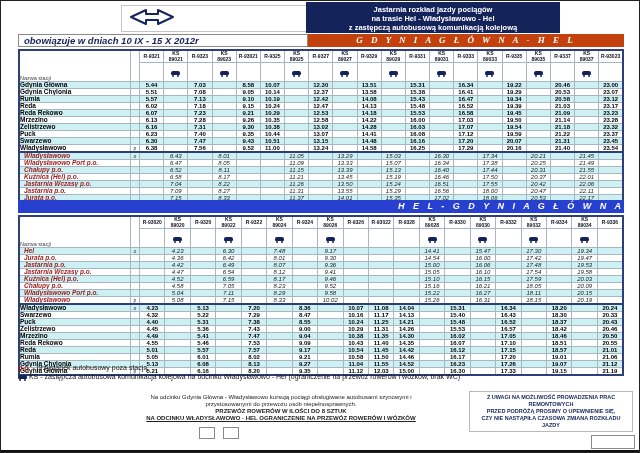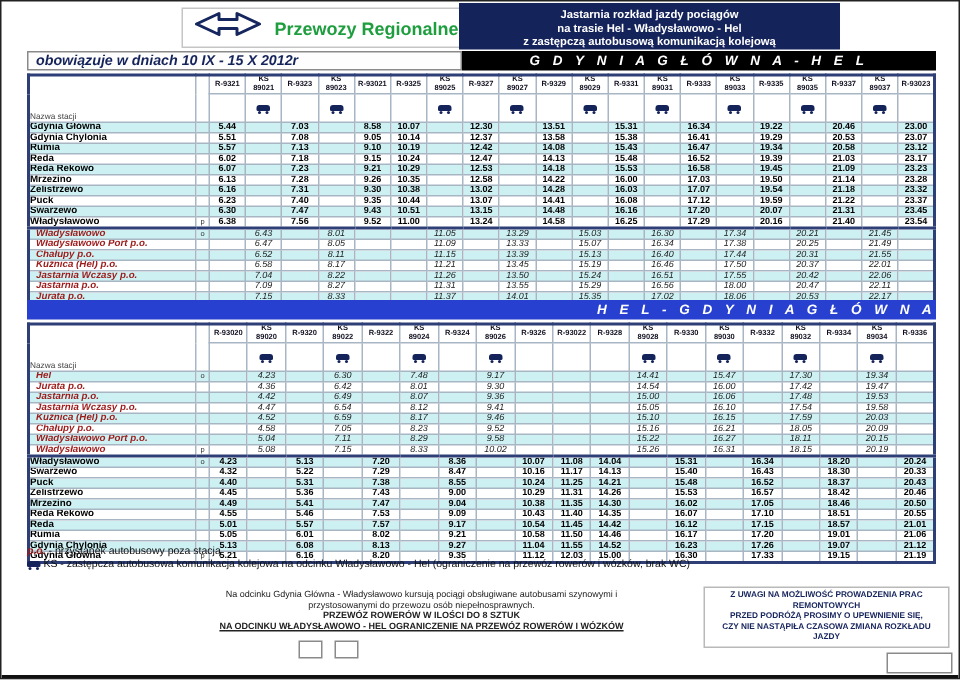--- a/index.html
+++ b/index.html
@@ -9,22 +9,22 @@
   .logo-box{position:absolute;left:120px;top:4px;width:192px;height:27px;border:1px solid #c5c5c5;
             display:flex;align-items:center;gap:5px;padding:0 4px;box-sizing:border-box;background:#fff;}
   .brand{color:#1e9e3e;font-weight:bold;font-size:12px;white-space:nowrap;}
   .notice-box{position:absolute;left:305px;top:1px;width:254px;height:31px;background:#15235b;color:#fff;
               font-size:7.5px;font-weight:bold;text-align:center;line-height:9px;padding-top:3px;box-sizing:border-box;}
 
   
   .bar-row{position:absolute;left:17px;top:33px;width:606px;height:13px;display:flex;}
   .validity{flex:0 0 290px;border:1px solid #8a8a8a;box-sizing:border-box;background:#fdfdfd;
             color:#15235b;font-weight:bold;font-style:italic;font-size:9.5px;line-height:11px;padding-left:5px;white-space:nowrap;}
-  .route-bar{flex:1;background:#000000;color:#fff;font-weight:bold;font-style:italic;font-size:9px;
-             letter-spacing:3px;text-align:center;line-height:13px;white-space:nowrap;overflow:hidden;}
+  .route-bar{flex:1;background:#c2410c;color:#fff;font-weight:bold;font-style:italic;font-size:9px;
+             letter-spacing:3px;text-align:center;line-height:13px;white-space:nowrap;overflow:hidden;font-family:Liberation Serif, serif;}
   .route-bar2{position:absolute;left:17px;top:199px;width:606px;height:13px;background:#2740cf;color:#fff;
               font-weight:bold;font-style:italic;font-size:9px;letter-spacing:3px;text-align:right;line-height:13px;
               padding-left:110px;box-sizing:border-box;white-space:nowrap;overflow:hidden;}
 
   
   .tt-wrap1{position:absolute;left:17px;top:48px;}
   .tt-wrap2{position:absolute;left:17px;top:214px;}
   table.tt{border-collapse:collapse;table-layout:fixed;width:606px;border:2px solid #2e3f77;}
   table.tt td{border:1px solid #a8b6c4;overflow:hidden;white-space:nowrap;padding:0;}
   td.sh{width:110px;font-size:5.5px;color:#444;vertical-align:bottom;padding:0 0 1px 2px;}
@@ -62,21 +62,20 @@
 <body>
 
 <div class="page">
 
   <div class="logo-box">
     <span>
       <svg width="52" height="20" viewBox="0 0 52 20">
         <path d="M20 3 L5 10 L20 17 L20 13 L32 13 L32 17 L47 10 L32 3 L32 7 L20 7 Z" fill="none" stroke="#16265e" stroke-width="2" stroke-linejoin="round"></path>
       </svg>
     </span>
-    <span class="brand">Przewozy Regionalne</span>
   </div>
 
   <div class="notice-box">
     <div>Jastarnia rozkład jazdy pociągów</div>
     <div>na trasie  Hel - Władysławowo - Hel</div>
     <div>z zastępczą autobusową komunikacją kolejową</div>
   </div>
 
   <div class="bar-row">
     <div class="validity">obowiązuje w dniach  10 IX - 15 X 2012r</div>

